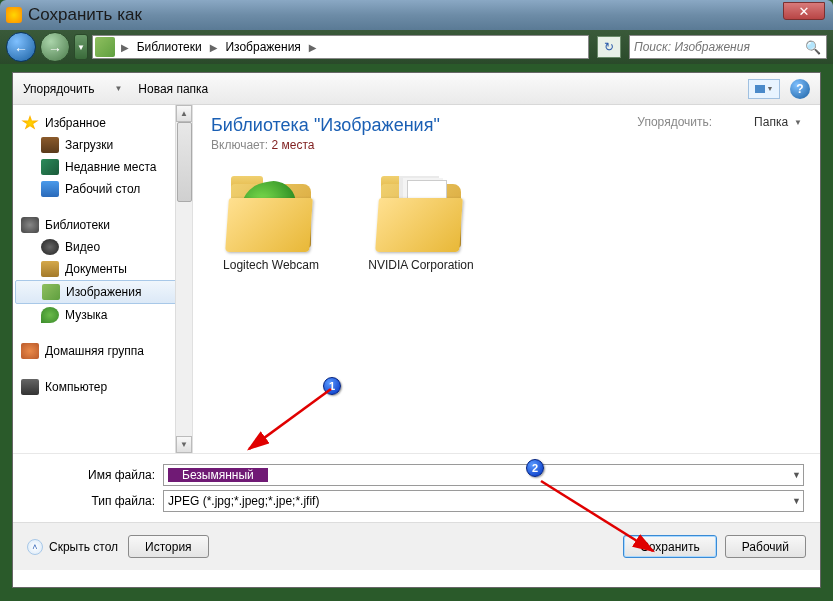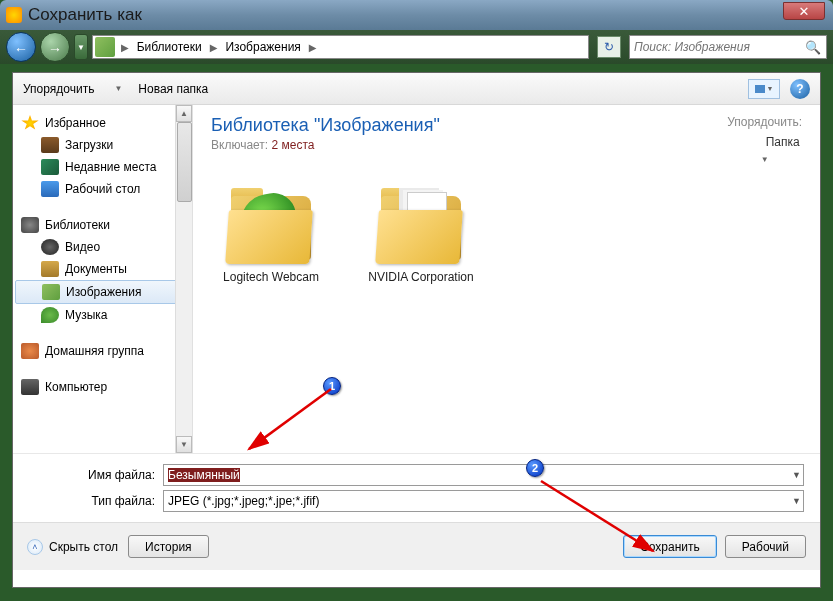--- a/index.html
+++ b/index.html
@@ -61,21 +61,21 @@
 .ico-img { background: linear-gradient(135deg, #8fbf5f, #5f9f3f); border-radius: 2px; }
 .ico-music { background: radial-gradient(#6aba4a, #3a8a2a); border-radius: 50% 50% 50% 0; }
 .ico-home { background: radial-gradient(#ea8a4a, #ba5a2a); border-radius: 2px; }
 .ico-comp { background: linear-gradient(#666, #333); border-radius: 2px; }
 
 .content { flex: 1; padding: 10px 18px; position: relative; }
 .content-head { display: flex; align-items: flex-start; }
 .lib-title { color: #1a5fb4; font-size: 18px; }
 .lib-sub { color: #888; margin-top: 2px; }
 .lib-sub .cnt { color: #7f1d1d; }
-.arrange { margin-left: auto; color: #888; display: flex; align-items: center; gap: 6px; flex-direction: column; }
+.arrange { margin-left: auto; color: #888; display: flex; align-items: center; gap: 6px; }
 .arrange .val { color: #333; margin-left: 36px; }
 
 .folders { display: flex; gap: 30px; margin-top: 24px; }
 .folder-item { width: 120px; text-align: center; cursor: pointer; }
 .folder-icon { width: 88px; height: 76px; margin: 0 auto 6px; position: relative; }
 .folder-back { position: absolute; top: 8px; left: 4px; width: 80px; height: 64px; background: linear-gradient(135deg, #f0d070, #d4a030); border-radius: 4px 8px 4px 4px; }
 .folder-tab { position: absolute; top: 0; left: 4px; width: 32px; height: 14px; background: linear-gradient(#f0d070, #e4b848); border-radius: 3px 3px 0 0; }
 .folder-front { position: absolute; bottom: 0; left: 0; width: 84px; height: 54px; background: linear-gradient(135deg, #ffe090, #e8b838); border-radius: 3px 3px 4px 4px; transform: skewX(-4deg); box-shadow: 1px 1px 3px rgba(0,0,0,0.3); }
 .folder-overlay { position: absolute; top: 6px; left: 14px; width: 56px; height: 56px; }
 .ov-dragon { background: radial-gradient(circle at 40% 35%, #7fdf4f 0%, #3a9a2a 60%, #1a5a1a 100%); border-radius: 50% 40% 50% 40%; transform: rotate(-10deg); }
@@ -84,21 +84,21 @@
 
 
 .anno { position: absolute; pointer-events: none; }
 .badge { width: 18px; height: 18px; border-radius: 50%; background: radial-gradient(circle at 35% 30%, #5a9aff, #0030c0); border: 1px solid #002080; color: #fff; font-weight: bold; font-size: 11px; display: flex; align-items: center; justify-content: center; box-shadow: 1px 1px 2px rgba(0,0,0,0.4); }
 
 
 .field-rows { padding: 6px 16px 6px 0; border-top: 1px solid #e8e8e8; }
 .field-row { display: flex; align-items: center; margin: 4px 0; }
 .field-label { width: 150px; text-align: right; padding-right: 8px; }
 .field-input { flex: 1; height: 22px; border: 1px solid #9a9a9a; background: #fff; display: flex; align-items: center; padding: 0 4px; position: relative; }
-.field-input .sel { background: #7f1d1d; color: #fff; padding: 0 0; }
+.field-input .sel { background: #701a75; color: #fff; padding: 0 14px; }
 .field-input .dd { position: absolute; right: 2px; font-size: 9px; color: #555; cursor: pointer; }
 
 
 .bottom { height: 48px; border-top: 1px solid #ddd; background: #f0f0f0; display: flex; align-items: center; padding: 0 14px; gap: 10px; }
 .hide-folders { display: flex; align-items: center; gap: 6px; cursor: pointer; }
 .hide-folders .chev { width: 16px; height: 16px; border: 1px solid #a8c8e8; border-radius: 50%; background: radial-gradient(#fff, #d8e8f8); display: flex; align-items: center; justify-content: center; font-size: 9px; color: #3a6aba; }
 .btn { height: 23px; padding: 0 16px; border: 1px solid #8a8a8a; background: linear-gradient(#f8f8f8, #e4e4e4); cursor: pointer; display: flex; align-items: center; border-radius: 3px; }
 .btn.primary { border: 1px solid #3a8ad4; box-shadow: inset 0 0 0 1px #a8d8ff; }
 .bottom-right { margin-left: auto; display: flex; gap: 8px; }
 

